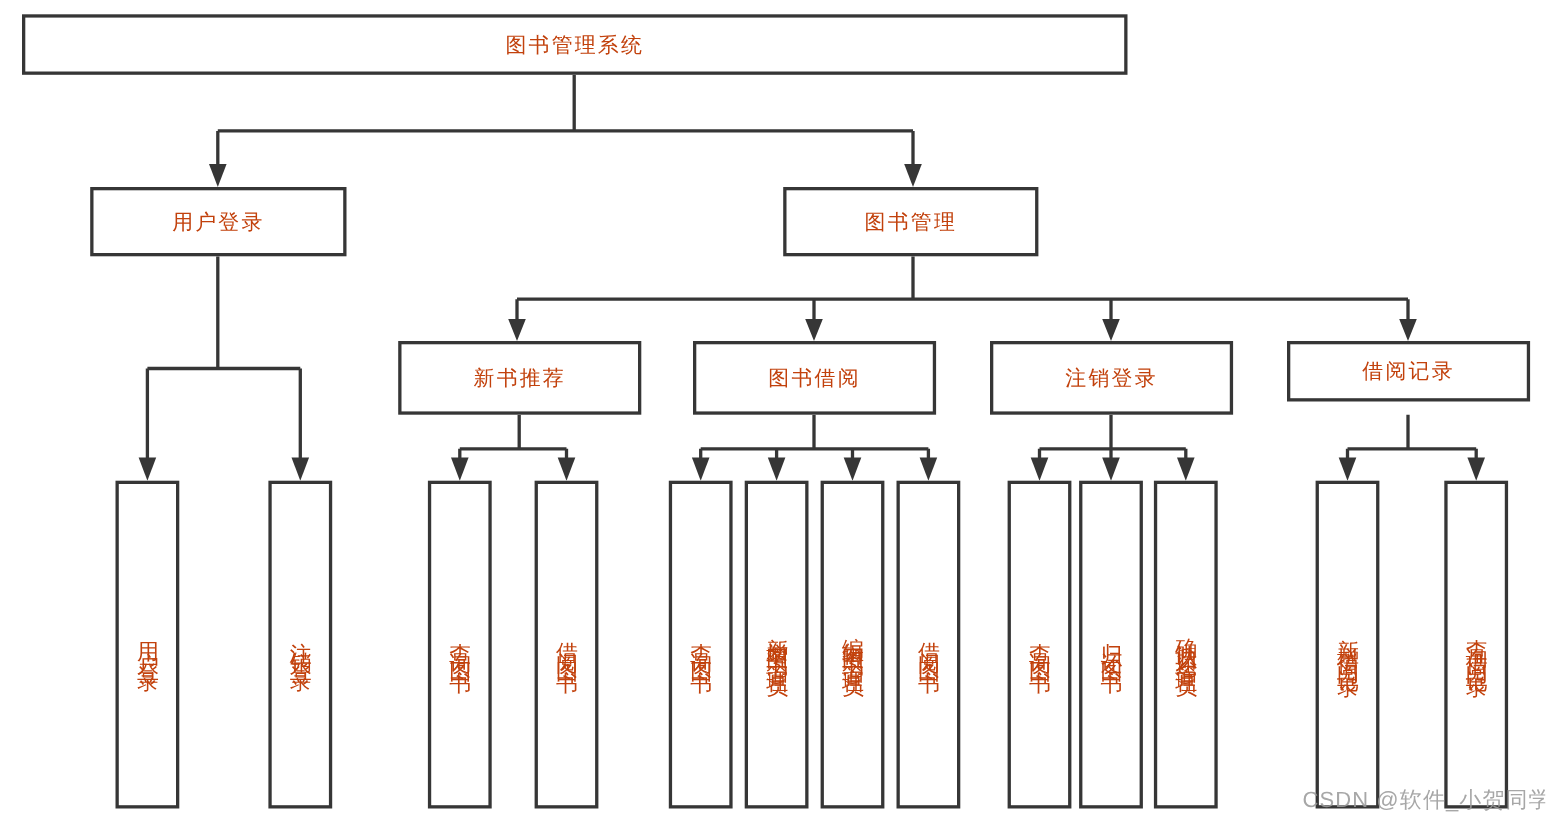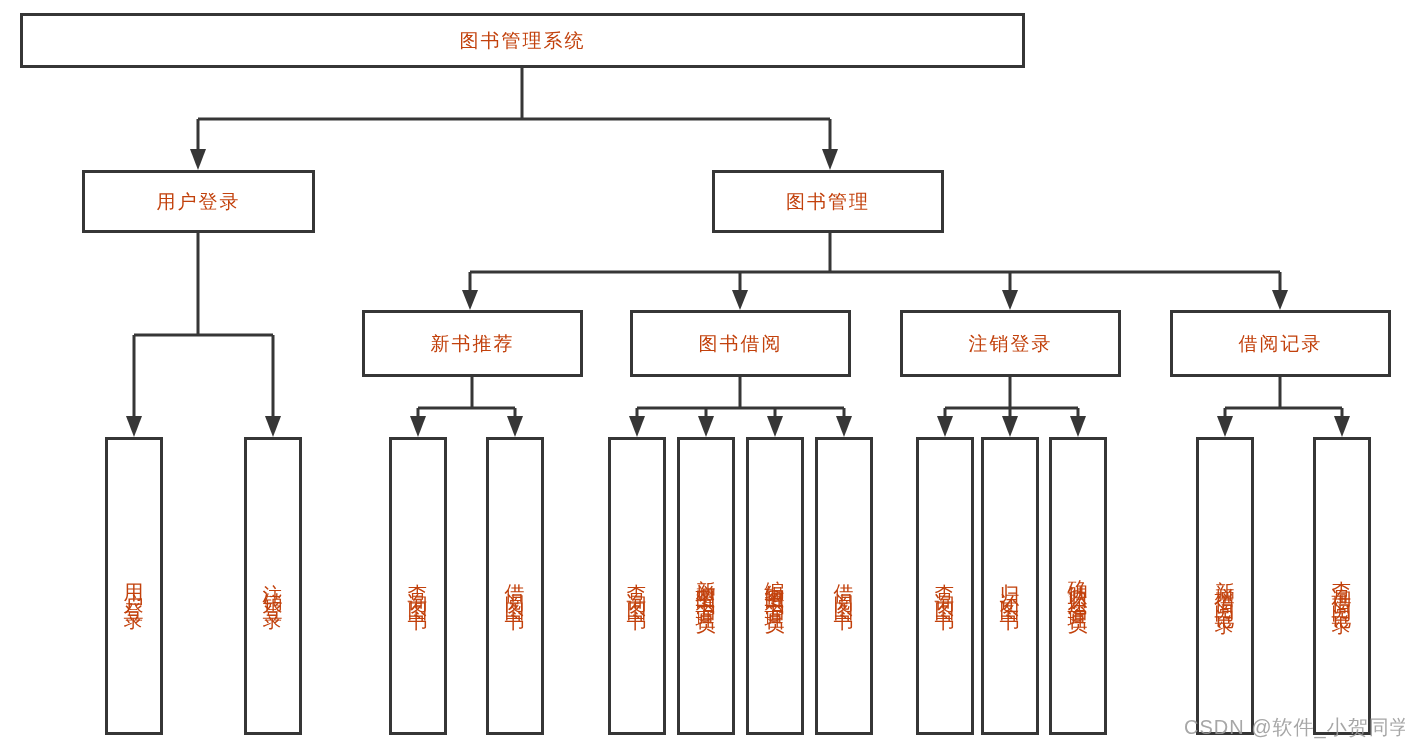--- a/index.html
+++ b/index.html
@@ -98,21 +98,21 @@
   </svg>
 
   <div class="node h-node" style="left:20px; top:13px; width:1005px; height:55px;">图书管理系统</div>
 
   <div class="node h-node" style="left:82px; top:170px; width:233px; height:63px;">用户登录</div>
   <div class="node h-node" style="left:712px; top:170px; width:232px; height:63px;">图书管理</div>
 
   <div class="node h-node" style="left:362px; top:310px; width:221px; height:67px;">新书推荐</div>
   <div class="node h-node" style="left:630px; top:310px; width:221px; height:67px;text-align:center;">图书借阅</div>
   <div class="node h-node" style="left:900px; top:310px; width:221px; height:67px;">注销登录</div>
-  <div class="node h-node" style="left:1170px; top:310px; width:221px; height:67px;">借阅记录</div>
+  <div class="node h-node" style="left:1170px; top:310px; width:221px; height:55px;">借阅记录</div>
 
   <div class="node v-node" style="left:105px; top:437px; width:58px; height:298px;">用户登录</div>
   <div class="node v-node" style="left:244px; top:437px; width:58px; height:298px;">注销登录</div>
   <div class="node v-node" style="left:389px; top:437px; width:58px; height:298px;">查询图书</div>
   <div class="node v-node" style="left:486px; top:437px; width:58px; height:298px;">借阅图书</div>
   <div class="node v-node" style="left:608px; top:437px; width:58px; height:298px;">查询图书</div>
   <div class="node v-node" style="left:677px; top:437px; width:58px; height:298px; letter-spacing:5px;">新增图书（管理员）</div>
   <div class="node v-node" style="left:746px; top:437px; width:58px; height:298px; letter-spacing:5px;">编辑图书（管理员）</div>
   <div class="node v-node" style="left:815px; top:437px; width:58px; height:298px;">借阅图书</div>
   <div class="node v-node" style="left:916px; top:437px; width:58px; height:298px;">查询图书</div>

